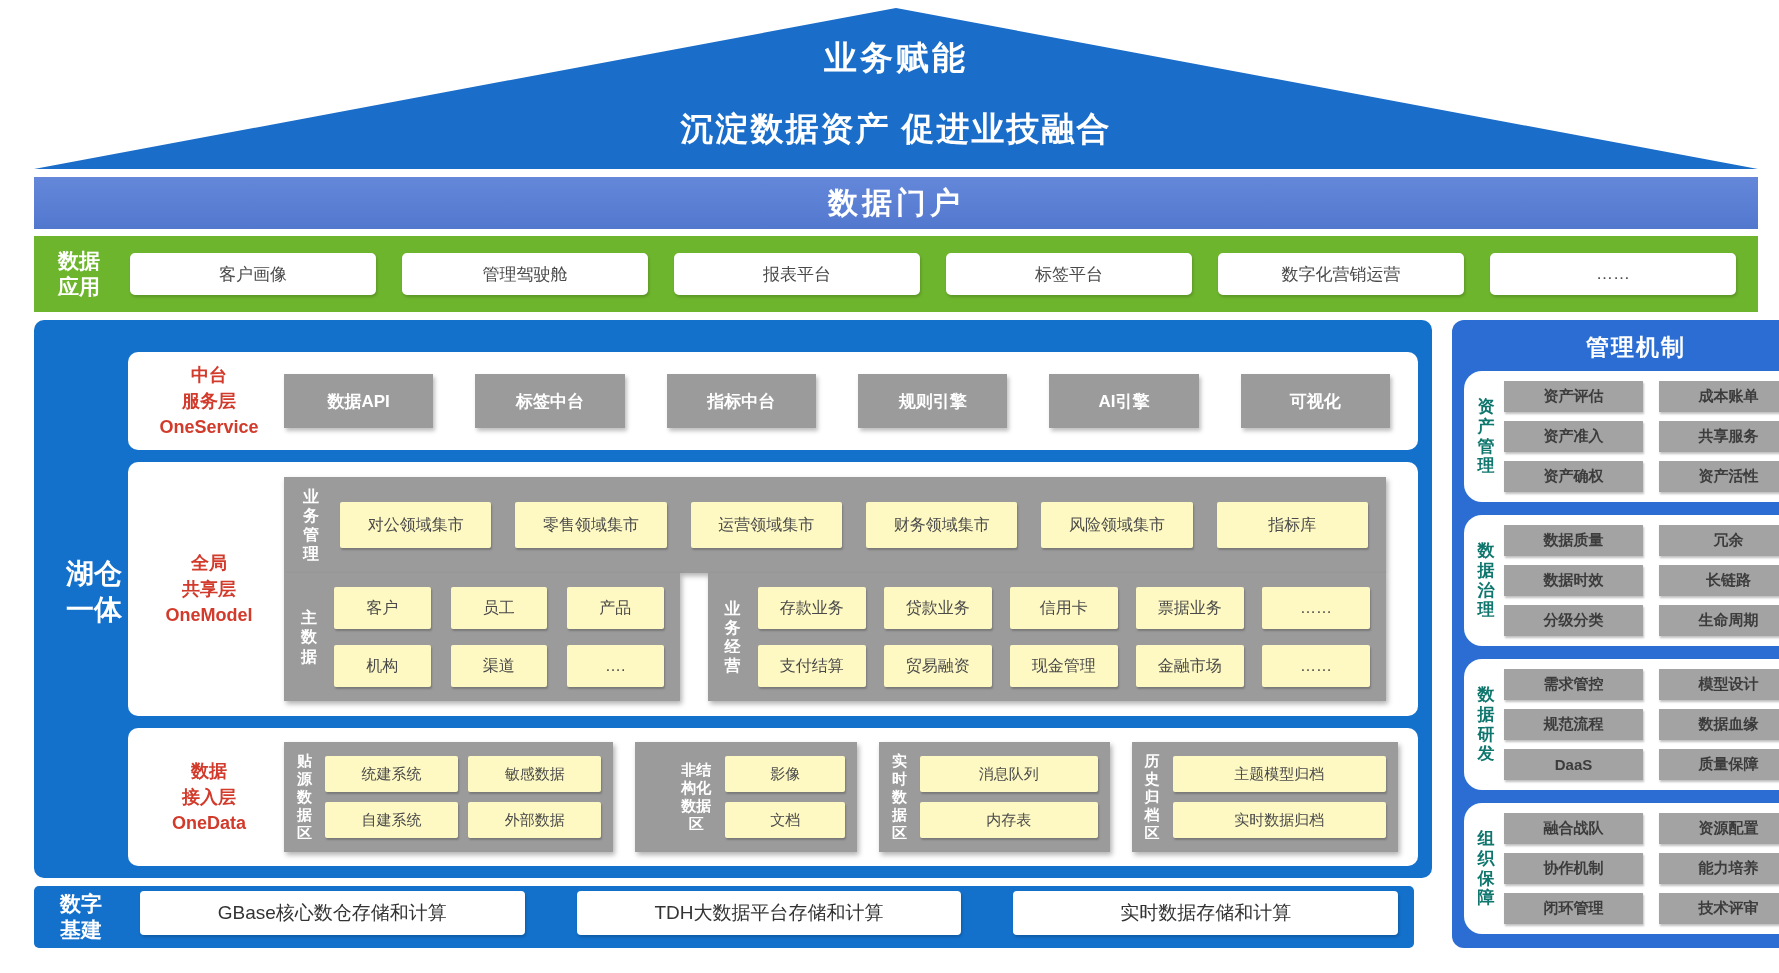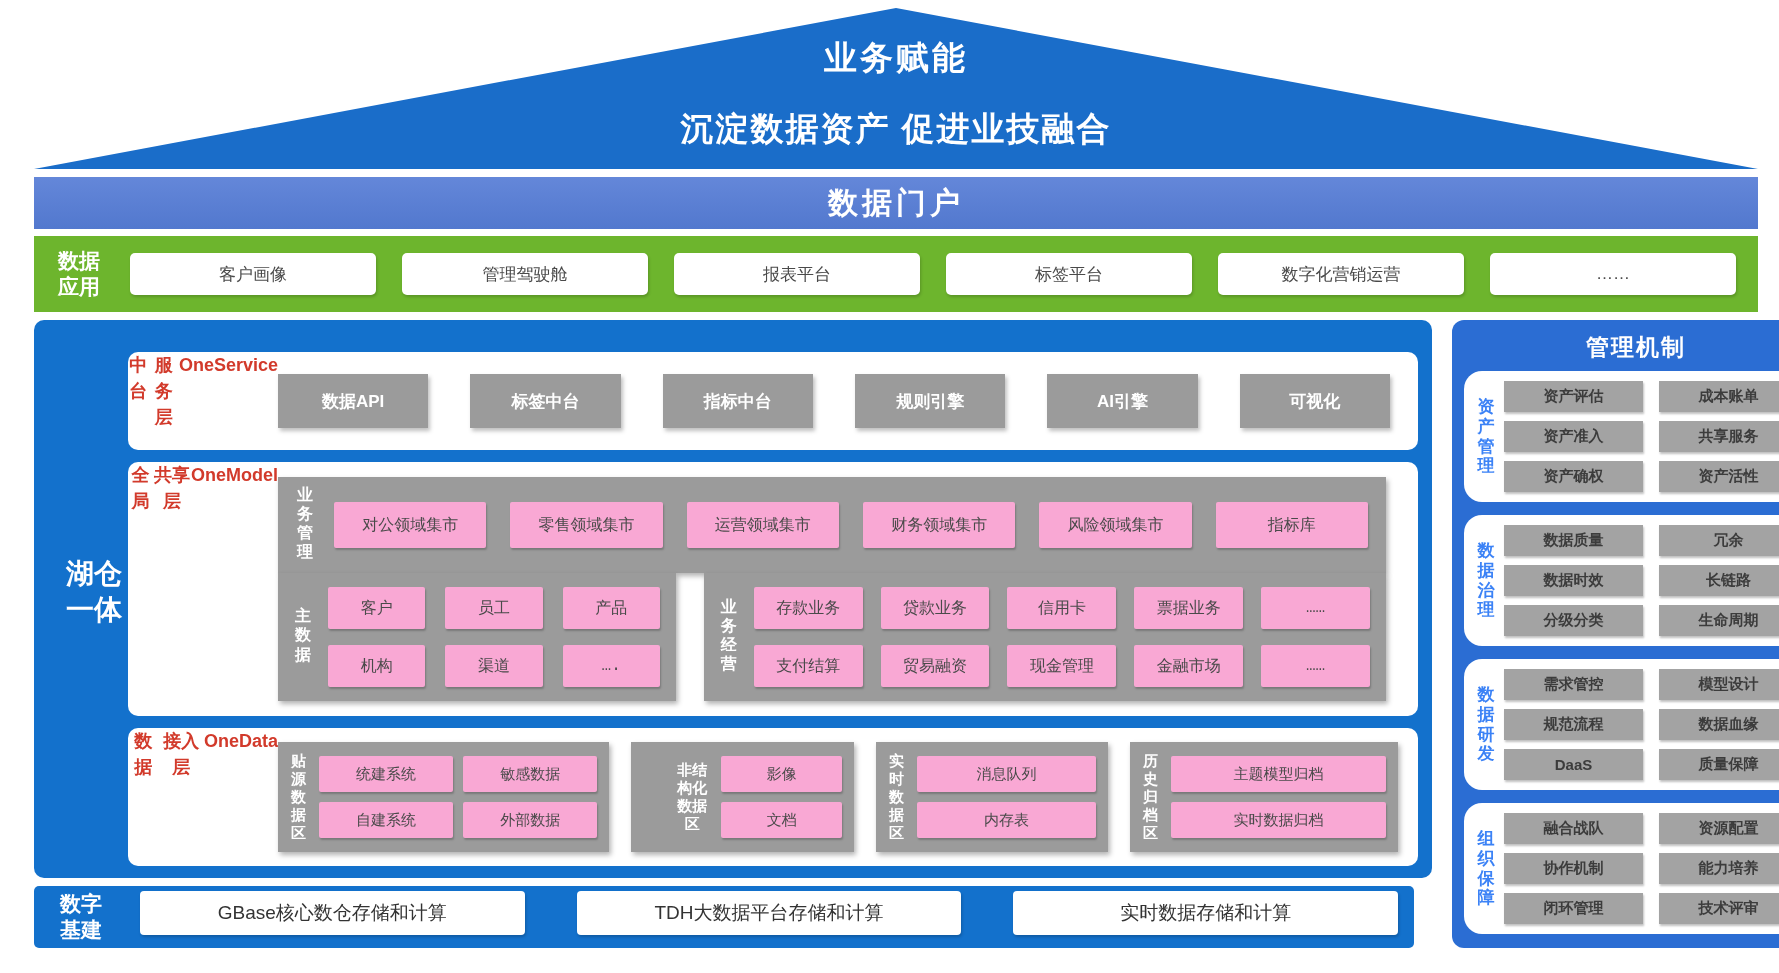--- a/index.html
+++ b/index.html
@@ -47,41 +47,41 @@
   }
   .lake-label span { display:block; }
   .layer {
     position:absolute; left:94px; right:14px; background:#fff; border-radius:10px;
     display:flex; align-items:stretch;
   }
   .oneservice { top:32px;  height:98px; }
   .onemodel   { top:142px; height:254px; }
   .onedata    { top:408px; height:138px; }
   .red-label {
-    flex:0 0 150px; display:flex; flex-direction:row; justify-content:center;
-    text-align:center; color:#d23a2b; font-weight:bold; font-size:18px; line-height:1.45;
+    flex:0 0 150px; display:flex; flex-direction:column; justify-content:center;
+    text-align:center; color:#d23a2b; font-weight:bold; font-size:18px; line-height:1.45;margin-left:6px;
   }
   .gray-box {
     background:#9b9b9b; color:#fff; font-weight:bold; font-size:17px;
     display:flex; align-items:center; justify-content:center;
     box-shadow:2px 3px 4px rgba(0,0,0,.25);
   }
   .svc-items { flex:1; display:flex; align-items:center; gap:42px; padding-right:28px; }
   .svc-items .gray-box { flex:1; height:54px; }
   .band { background:#9b9b9b; display:flex; align-items:center; box-shadow:2px 3px 5px rgba(0,0,0,.3); }
   .v-label {
     color:#fff; font-weight:bold; font-size:16px; line-height:1.2;
     text-align:center; word-break:break-all;
   }
   .white-box {
-    background:#f9a8d4; color:#4a4a4a; font-size:16px; border-radius:2px;
+    background:#fef9c3; color:#4a4a4a; font-size:16px; border-radius:2px;
     display:flex; align-items:center; justify-content:center;
     box-shadow:1px 2px 2px rgba(0,0,0,.22);
   }
-  .om-content { flex:1; display:flex; flex-direction:column; padding:15px 32px 15px 0;font-family:Liberation Mono, monospace; }
+  .om-content { flex:1; display:flex; flex-direction:column; padding:15px 32px 15px 0; }
   .bm-band { flex:0 0 96px; padding:0 18px; gap:20px; }
   .bm-band .v-label { width:18px; }
   .bm-boxes { flex:1; display:flex; gap:24px; }
   .bm-boxes .white-box { flex:1; height:46px; }
   .om-row { flex:1; display:flex; gap:28px; }
   .md-band  { flex:36; padding:0 16px; gap:16px; }
   .ops-band { flex:64; padding:0 16px; gap:16px; }
   .md-band .v-label, .ops-band .v-label { width:18px; }
   .grid { flex:1; display:grid; align-content:center; }
   .md-grid  { grid-template-columns:repeat(3,1fr); gap:16px 20px; }
@@ -114,21 +114,21 @@
     position:absolute; left:1452px; top:320px; width:368px; height:628px;
     background:#2b6dd3; border-radius:12px; display:flex; flex-direction:column;
   }
   .gov-title { text-align:center; color:#fff; font-size:23px; font-weight:bold; padding:12px 0 6px; letter-spacing:2px; }
   .gov-cards { flex:1; display:flex; flex-direction:column; gap:13px; padding:2px 12px 14px; }
   .gov-card {
     flex:1; background:#fff; border-radius:18px;
     display:flex; align-items:center; padding:10px 10px 10px 12px; gap:8px;
   }
   .gov-label {
-    width:20px; color:#3b82f6; font-weight:bold; font-size:17px; line-height:1.15;
+    width:20px; color:#0f766e; font-weight:bold; font-size:17px; line-height:1.15;
     text-align:center; word-break:break-all;
   }
   .gov-grid { flex:1; display:grid; grid-template-columns:1fr 1fr; gap:9px 16px; align-content:center; }
   .gov-box {
     height:31px; background:#a3a3a3; color:#3c3c3c; font-size:15px; font-weight:bold;
     display:flex; align-items:center; justify-content:center;
     box-shadow:1px 2px 2px rgba(0,0,0,.25);
   }
 </style>
 </head>

